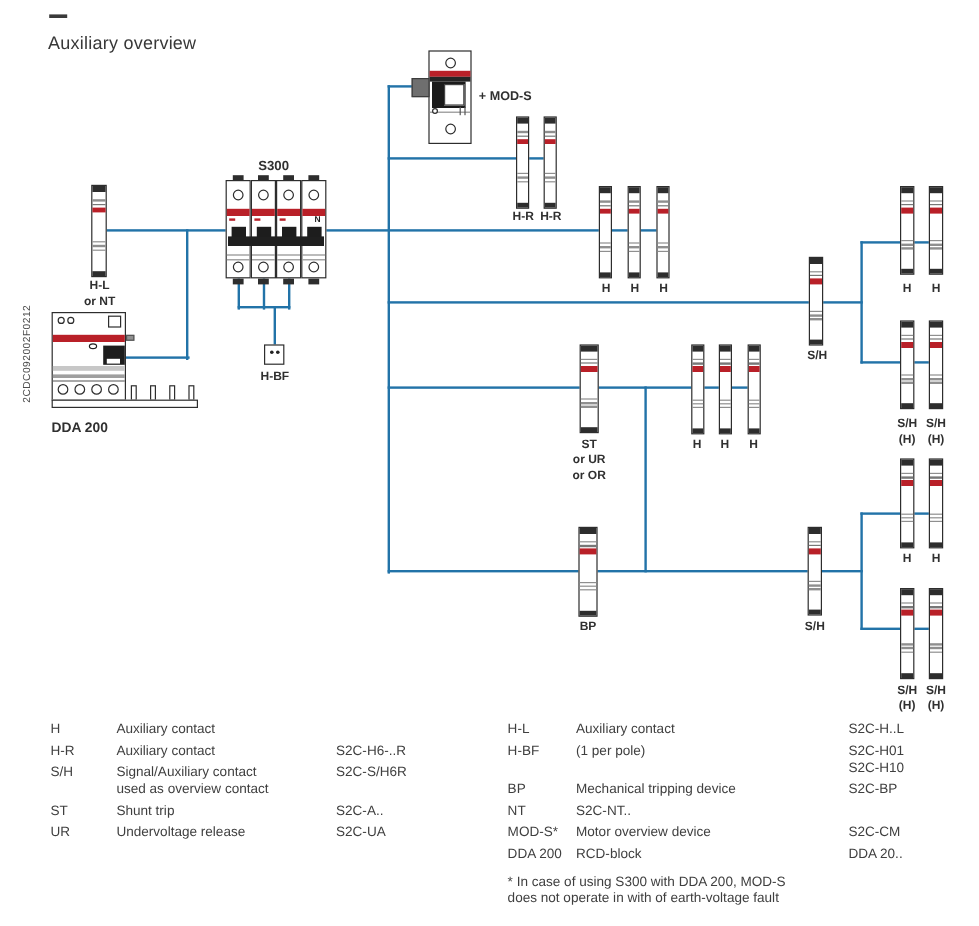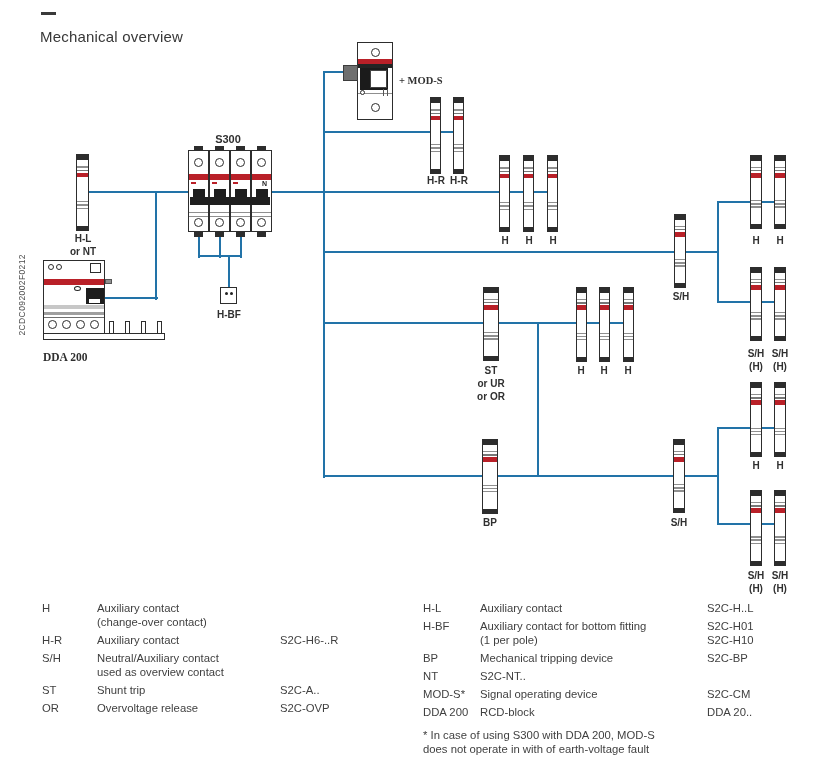--- a/index.html
+++ b/index.html
@@ -4,21 +4,21 @@
 <style>
   html,body{margin:0;padding:0;background:#fff;}
   #canvas{
     position:relative;width:816px;height:772px;background:#fff;overflow:hidden;
     font-family:"Liberation Sans",sans-serif;
   }
   .cap-label{
     position:absolute;font-weight:700;color:#303030;font-size:10px;line-height:11px;
     white-space:nowrap;transform:translateX(-50%);
   }
-  .cap-label.left{transform:none;font-family:Liberation Serif, serif;}
+  .cap-label.left{transform:none;}
   #title-dash{position:absolute;left:41px;top:12px;width:15px;height:3px;background:#3a3a3a;}
   #page-title{position:absolute;left:40px;top:28px;font-size:15px;color:#383838;letter-spacing:.2px;}
   #side-code-wrap{position:absolute;left:14px;top:248px;width:16px;height:94px;
     display:flex;align-items:center;justify-content:center;}
   #side-code{writing-mode:vertical-rl;transform:rotate(180deg);font-size:8.5px;color:#4c4c4c;
     letter-spacing:.4px;white-space:nowrap;}
   .legend{position:absolute;font-size:11.3px;line-height:14px;color:#3f3f3f;}
   #legend-left{left:42px;top:601px;width:360px;}
   #legend-right{left:423px;top:601px;width:380px;}
   .lrow{display:flex;margin-bottom:4px;}
@@ -28,21 +28,21 @@
   #legend-right .lterm{width:57px;}
   #legend-right .ldesc{width:227px;}
   .lpart{flex:1;}
   .footnote{margin-top:9px;}
 </style>
 </head>
 <body>
 
 <div id="canvas" style="--line: #2273a8;">
   <div id="title-dash"></div>
-  <div id="page-title">Mechanical overview</div>
+  <div id="page-title">Auxiliary overview</div>
   <div id="side-code-wrap">
     <span id="side-code">2CDC092002F0212</span>
   </div>
 
   <div id="diagram">
       <div style="position: absolute; left: 87.25px; top: 191.25px; width: 465.5px; height: 1.5px; background: rgb(34, 115, 168);"></div>
       <div style="position: absolute; left: 323.25px; top: 71.25px; width: 1.5px; height: 406.5px; background: rgb(34, 115, 168);"></div>
       <div style="position: absolute; left: 323.25px; top: 71.25px; width: 23.5px; height: 1.5px; background: rgb(34, 115, 168);"></div>
       <div style="position: absolute; left: 323.25px; top: 131.25px; width: 139.5px; height: 1.5px; background: rgb(34, 115, 168);"></div>
       <div style="position: absolute; left: 323.25px; top: 251.25px; width: 395.5px; height: 1.5px; background: rgb(34, 115, 168);"></div>
@@ -389,84 +389,85 @@
       <span class="cap-label" style="left: 780px; top: 583px;">(H)</span>
     </div>
 
   <div id="legend-left" class="legend">
       <div class="lrow">
         <div class="lterm">
           <div>H</div>
         </div>
         <div class="ldesc">
           <div>Auxiliary contact</div>
-          <div>(change-over contact)</div>
         </div>
       </div>
       <div class="lrow">
         <div class="lterm">
           <div>H-R</div>
         </div>
         <div class="ldesc">
           <div>Auxiliary contact</div>
         </div>
         <div class="lpart">
           <div>S2C-H6-..R</div>
         </div>
       </div>
       <div class="lrow">
         <div class="lterm">
           <div>S/H</div>
         </div>
         <div class="ldesc">
-          <div>Neutral/Auxiliary contact</div>
+          <div>Signal/Auxiliary contact</div>
           <div>used as overview contact</div>
         </div>
+        <div class="lpart">
+          <div>S2C-S/H6R</div>
+        </div>
       </div>
       <div class="lrow">
         <div class="lterm">
           <div>ST</div>
         </div>
         <div class="ldesc">
           <div>Shunt trip</div>
         </div>
         <div class="lpart">
           <div>S2C-A..</div>
         </div>
       </div>
       <div class="lrow">
         <div class="lterm">
-          <div>OR</div>
-        </div>
-        <div class="ldesc">
-          <div>Overvoltage release</div>
-        </div>
-        <div class="lpart">
-          <div>S2C-OVP</div>
+          <div>UR</div>
+        </div>
+        <div class="ldesc">
+          <div>Undervoltage release</div>
+        </div>
+        <div class="lpart">
+          <div>S2C-UA</div>
         </div>
       </div>
     </div>
   <div id="legend-right" class="legend">
       <div class="lrow">
         <div class="lterm">
           <div>H-L</div>
         </div>
         <div class="ldesc">
           <div>Auxiliary contact</div>
         </div>
         <div class="lpart">
           <div>S2C-H..L</div>
         </div>
       </div>
       <div class="lrow">
         <div class="lterm">
           <div>H-BF</div>
         </div>
         <div class="ldesc">
-          <div>Auxiliary contact for bottom fitting</div>
           <div>(1 per pole)</div>
         </div>
         <div class="lpart">
           <div>S2C-H01</div>
           <div>S2C-H10</div>
         </div>
       </div>
       <div class="lrow">
         <div class="lterm">
           <div>BP</div>
@@ -484,21 +485,21 @@
         </div>
         <div class="lpart">
           <div>S2C-NT..</div>
         </div>
       </div>
       <div class="lrow">
         <div class="lterm">
           <div>MOD-S*</div>
         </div>
         <div class="ldesc">
-          <div>Signal operating device</div>
+          <div>Motor overview device</div>
         </div>
         <div class="lpart">
           <div>S2C-CM</div>
         </div>
       </div>
       <div class="lrow">
         <div class="lterm">
           <div>DDA 200</div>
         </div>
         <div class="ldesc">

